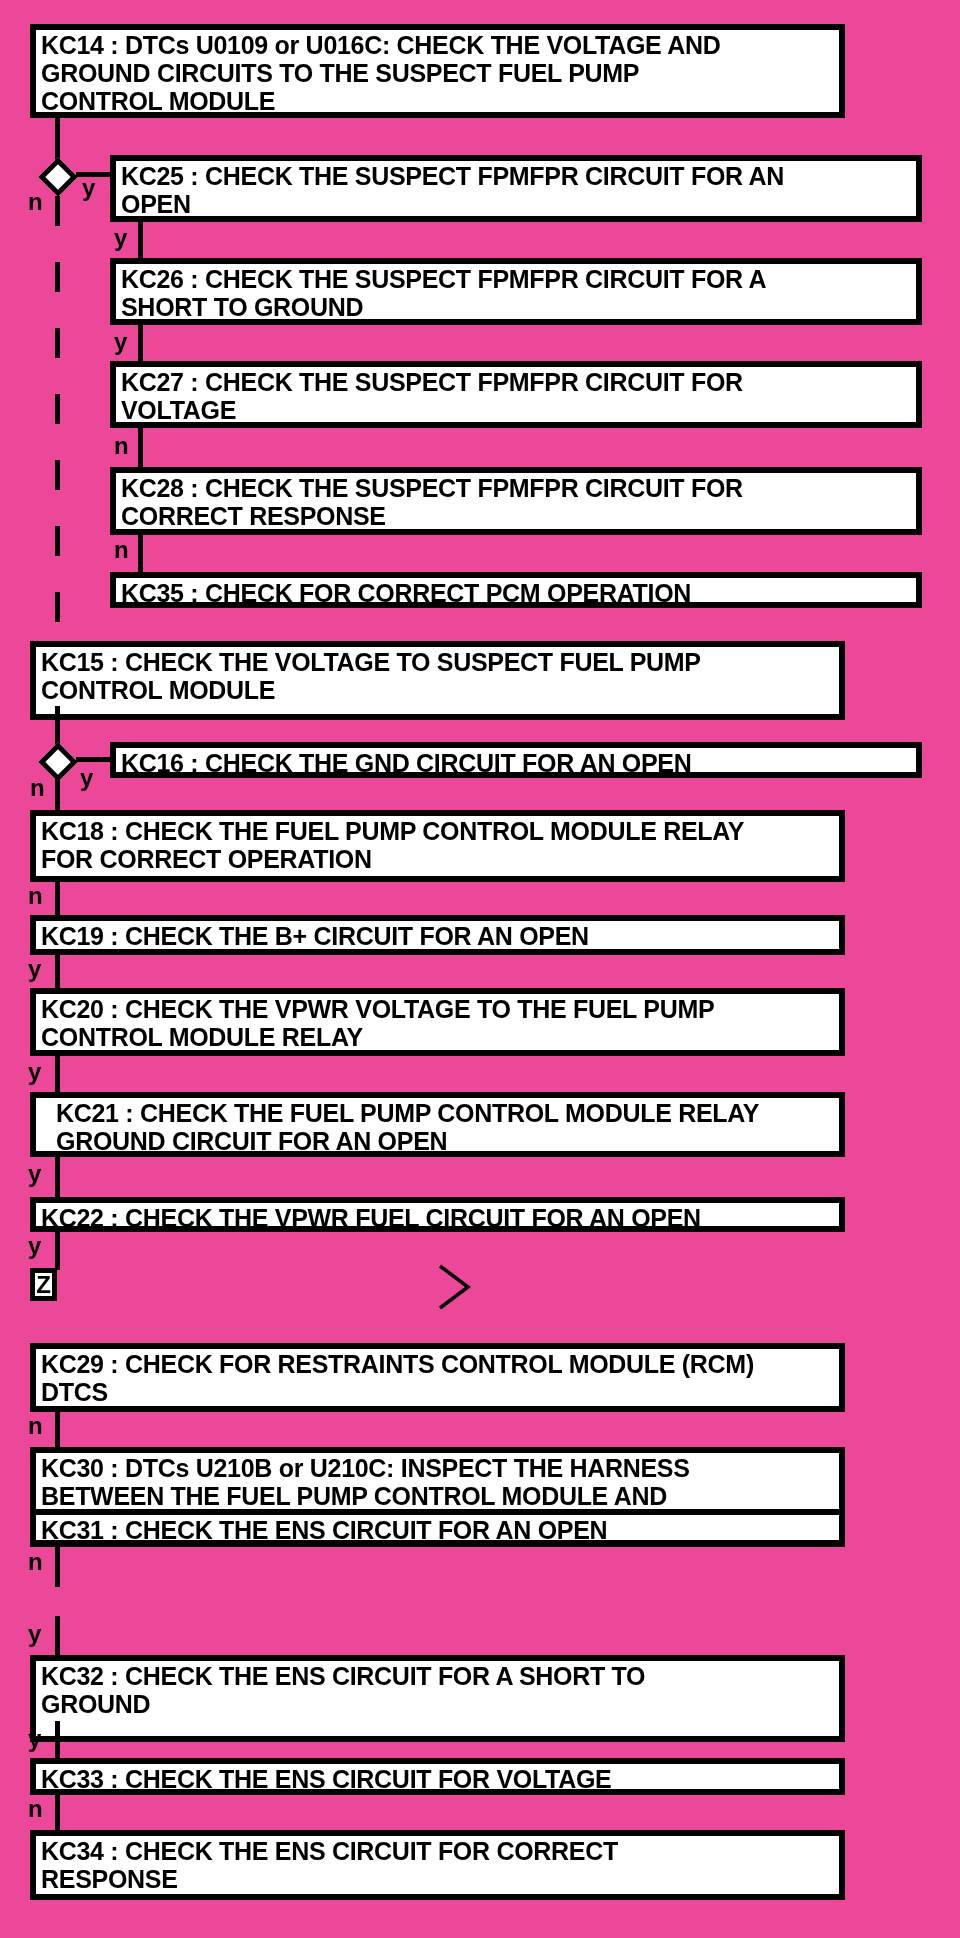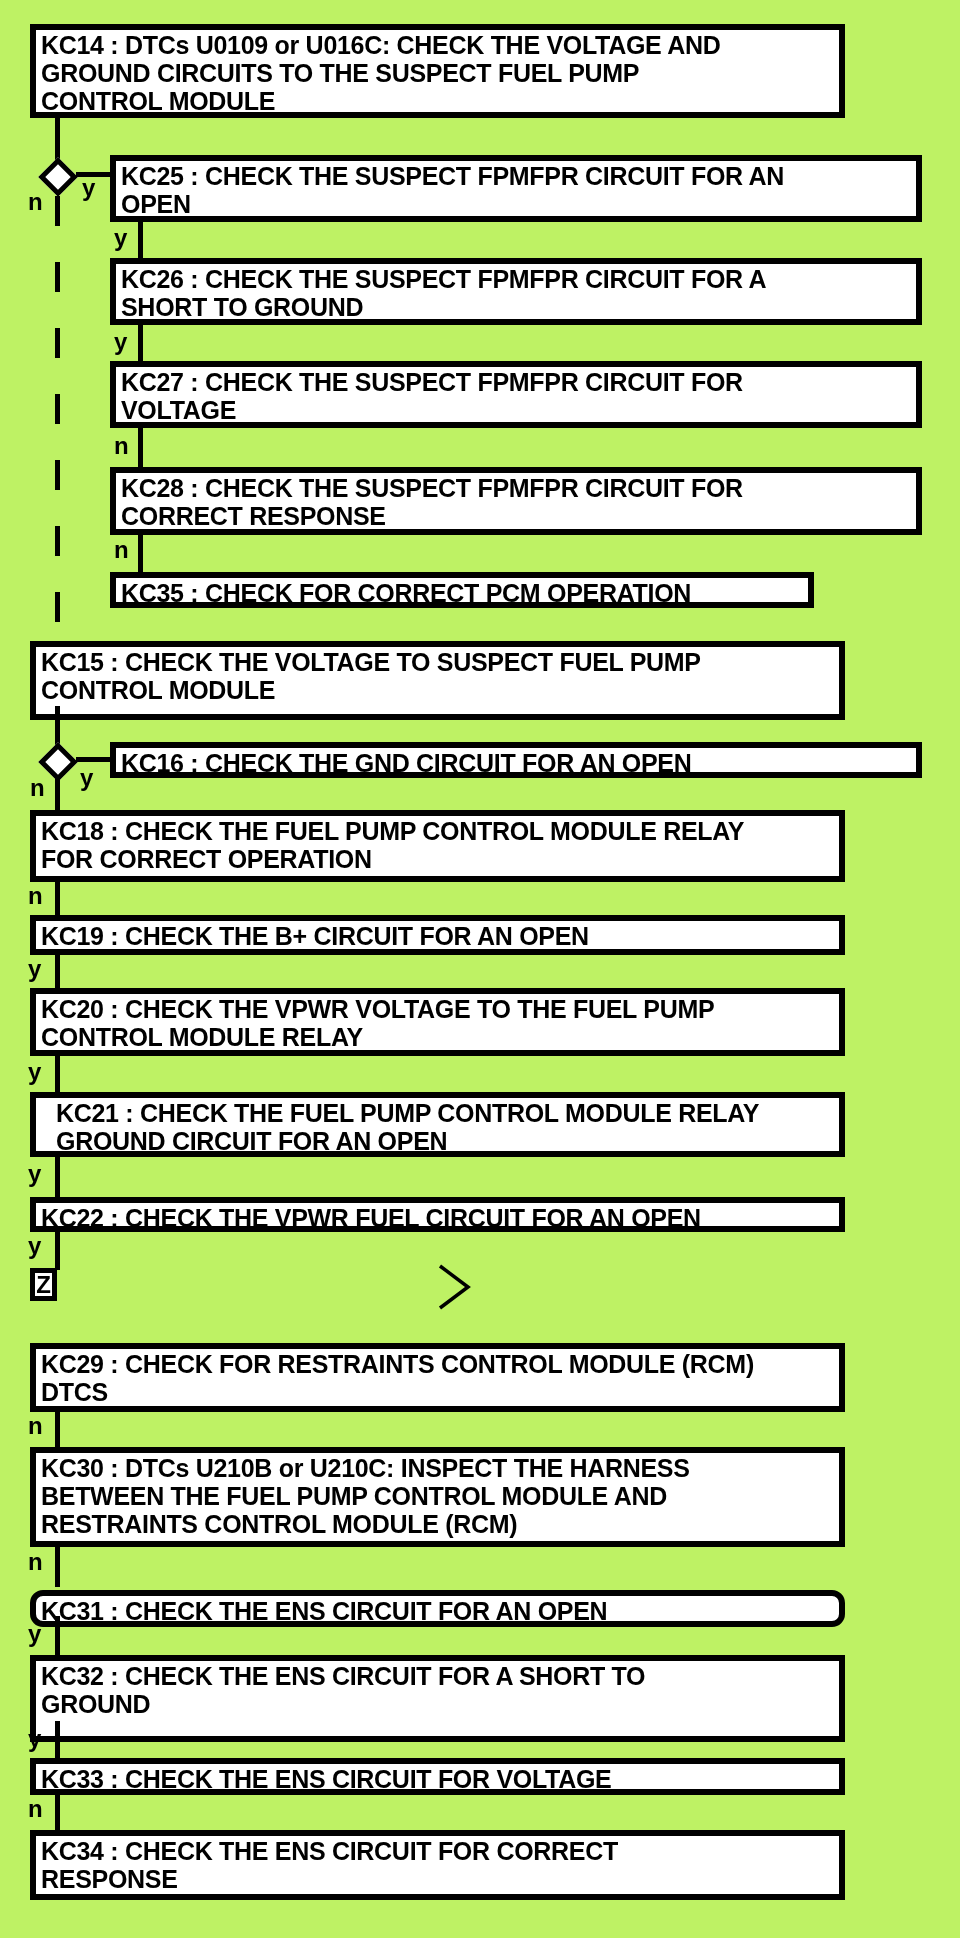--- a/index.html
+++ b/index.html
@@ -1,19 +1,19 @@
 <!DOCTYPE html>
 <html><head>
 <meta charset="utf-8">
 <style>
   html,body{margin:0;padding:0;background:#ffffff;}
   #canvas{
     position:relative;
     width:960px;height:1938px;
-    background:#bef264;
+    background:#ec4899;
     font-family:"Liberation Sans","DejaVu Sans",sans-serif;
     color:#000;
     overflow:hidden;
   }
   .node{
     position:absolute;
     box-sizing:border-box;
     border:6px solid #000;
     background:#fff;
     font-size:25px;
@@ -89,21 +89,21 @@
 
   <div class="edge-label" style="left:114px;top:434px;">n</div>
   <div class="vline" style="left:138px;top:424px;height:47px;"></div>
 
   <div class="node" style="left:110px;top:467px;width:812px;height:68px;">KC28 : CHECK THE SUSPECT FPMFPR CIRCUIT FOR
 CORRECT RESPONSE</div>
 
   <div class="edge-label" style="left:114px;top:538px;">n</div>
   <div class="vline" style="left:138px;top:531px;height:45px;"></div>
 
-  <div class="node" style="left:110px;top:572px;width:704px;height:36px;">KC35 : CHECK FOR CORRECT PCM OPERATION</div>
+  <div class="node" style="left:110px;top:572px;width:812px;height:36px;">KC35 : CHECK FOR CORRECT PCM OPERATION</div>
 
   <div class="vline vline--dashed" style="left:55px;top:196px;height:446px;"></div>
 
   <div class="node" style="left:30px;top:641px;width:815px;height:79px;">KC15 : CHECK THE VOLTAGE TO SUSPECT FUEL PUMP
 CONTROL MODULE</div>
 
   <div class="vline" style="left:55px;top:706px;height:45px;"></div>
 
   <div class="diamond" style="left:44px;top:748px;"></div>
   <div class="edge-label" style="left:30px;top:776px;">n</div>
@@ -155,21 +155,21 @@
   <div class="edge-label" style="left:28px;top:1414px;">n</div>
   <div class="vline" style="left:55px;top:1408px;height:43px;"></div>
 
   <div class="node" style="left:30px;top:1447px;width:815px;height:100px;">KC30 : DTCs U210B or U210C: INSPECT THE HARNESS
 BETWEEN THE FUEL PUMP CONTROL MODULE AND
 RESTRAINTS CONTROL MODULE (RCM)</div>
 
   <div class="edge-label" style="left:28px;top:1550px;">n</div>
   <div class="vline" style="left:55px;top:1543px;height:44px;"></div>
 
-  <div class="node" style="left:30px;top:1590px;width:815px;height:37px;border-radius:13px;">KC31 : CHECK THE ENS CIRCUIT FOR AN OPEN</div>
+  <div class="node" style="left:30px;top:1509px;width:815px;height:37px;">KC31 : CHECK THE ENS CIRCUIT FOR AN OPEN</div>
 
   <div class="edge-label" style="left:28px;top:1622px;">y</div>
   <div class="vline" style="left:55px;top:1616px;height:43px;"></div>
 
   <div class="node" style="left:30px;top:1655px;width:815px;height:87px;">KC32 : CHECK THE ENS CIRCUIT FOR A SHORT TO
 GROUND</div>
 
   <div class="edge-label" style="left:28px;top:1727px;">y</div>
   <div class="vline" style="left:55px;top:1721px;height:41px;"></div>
 

